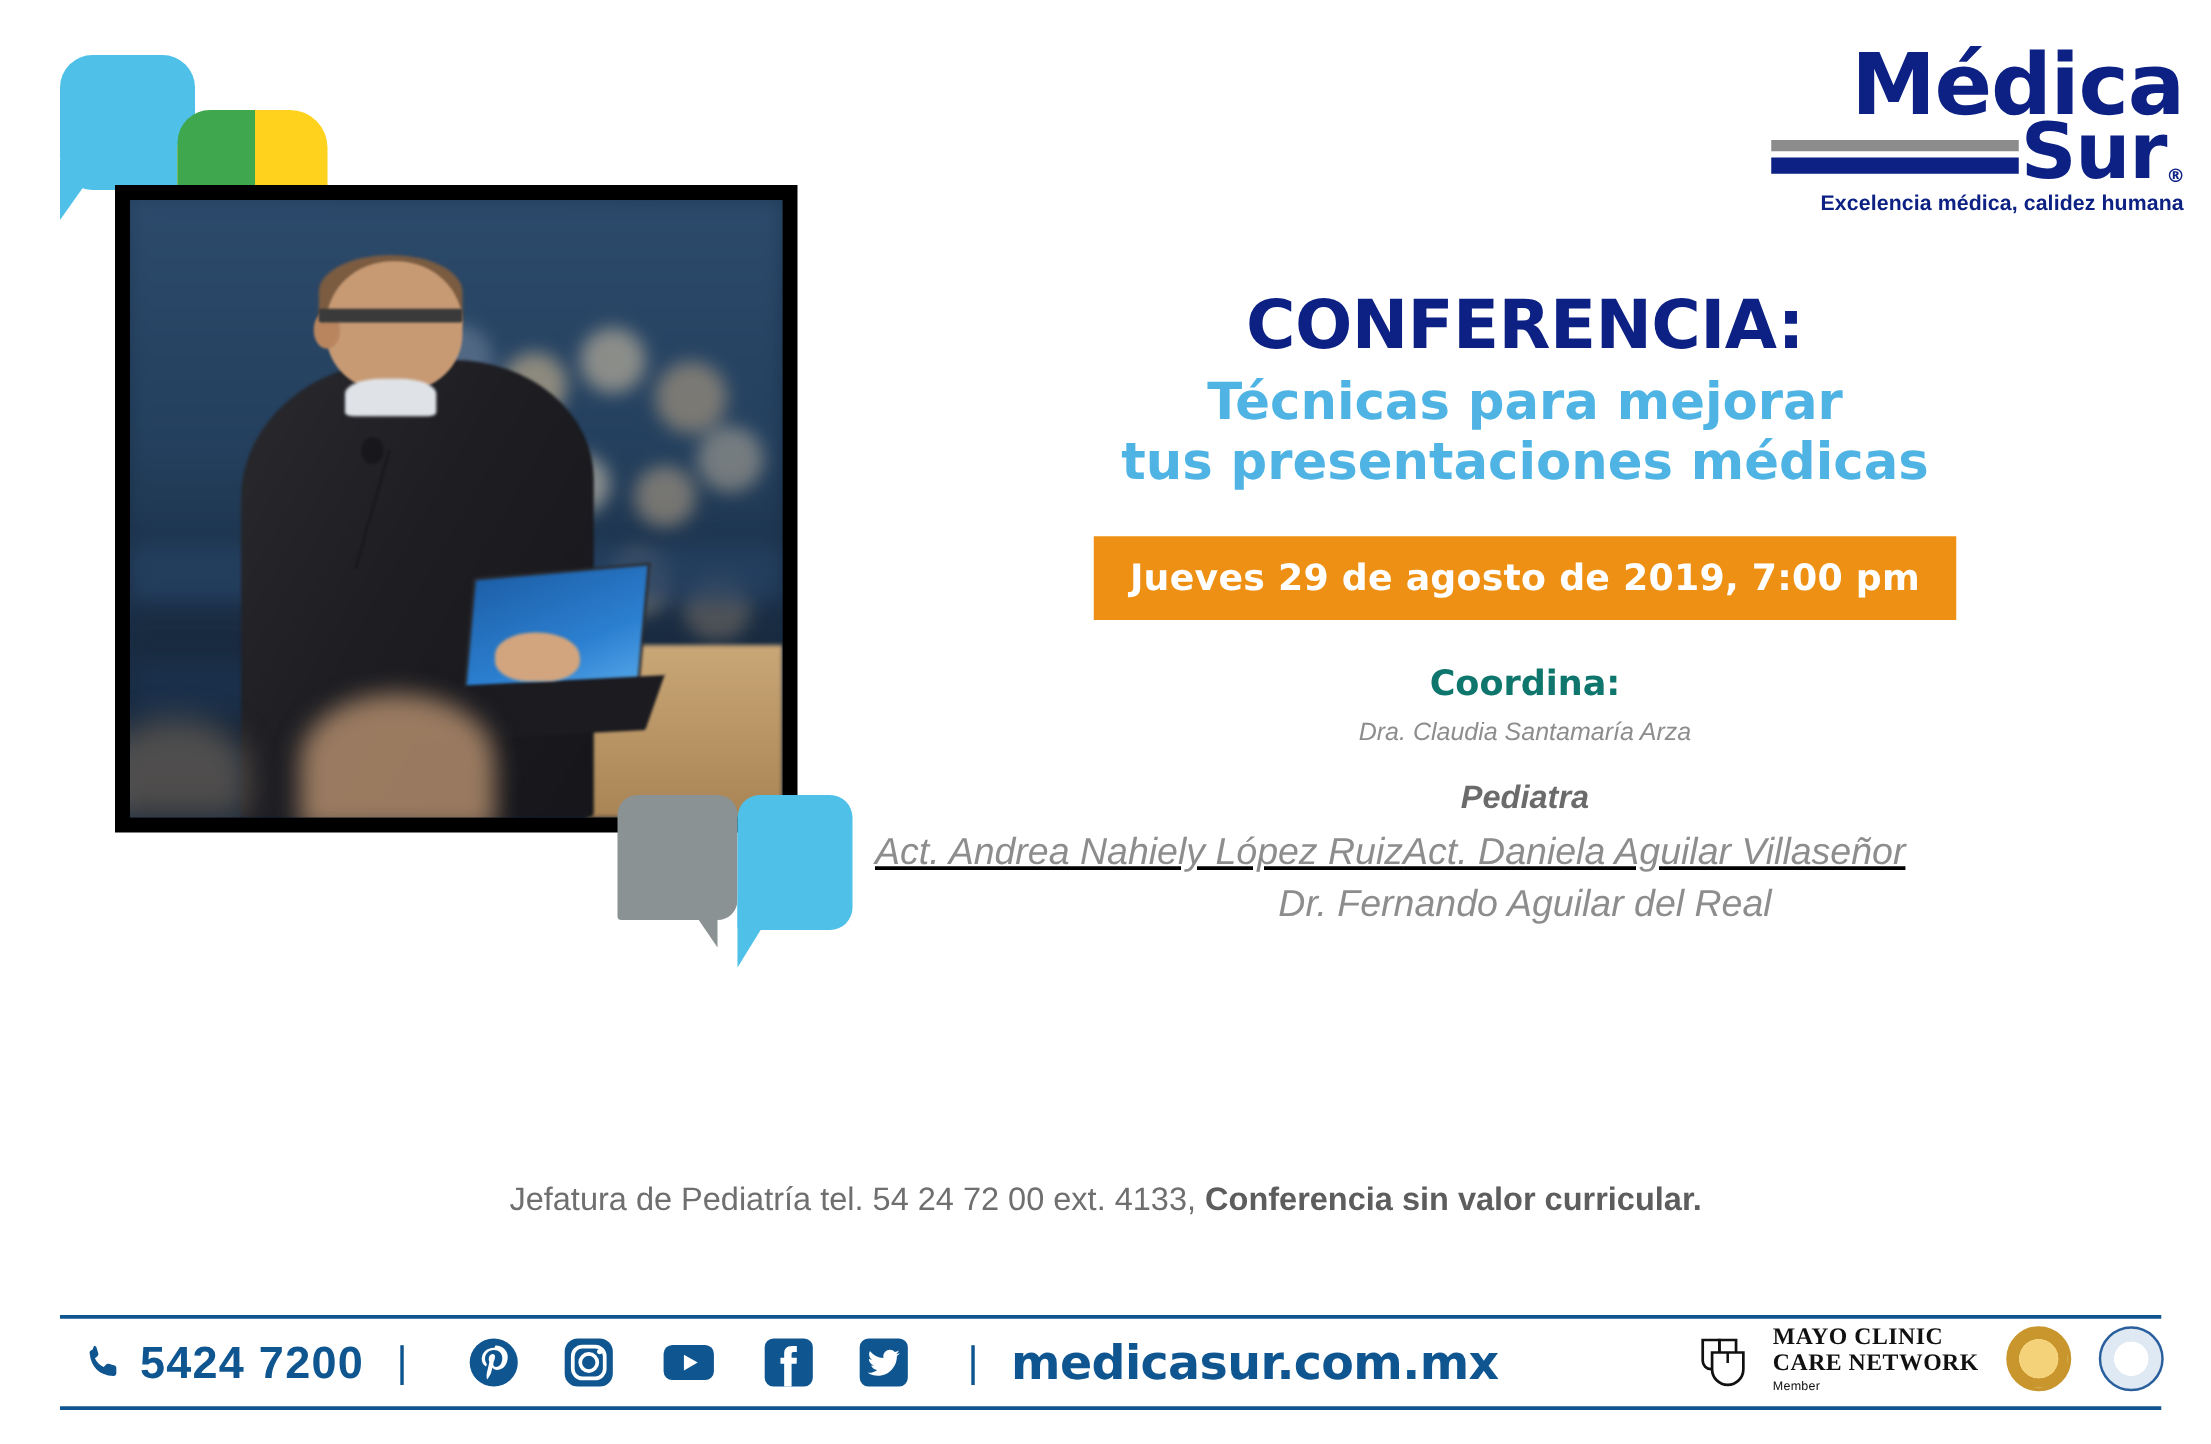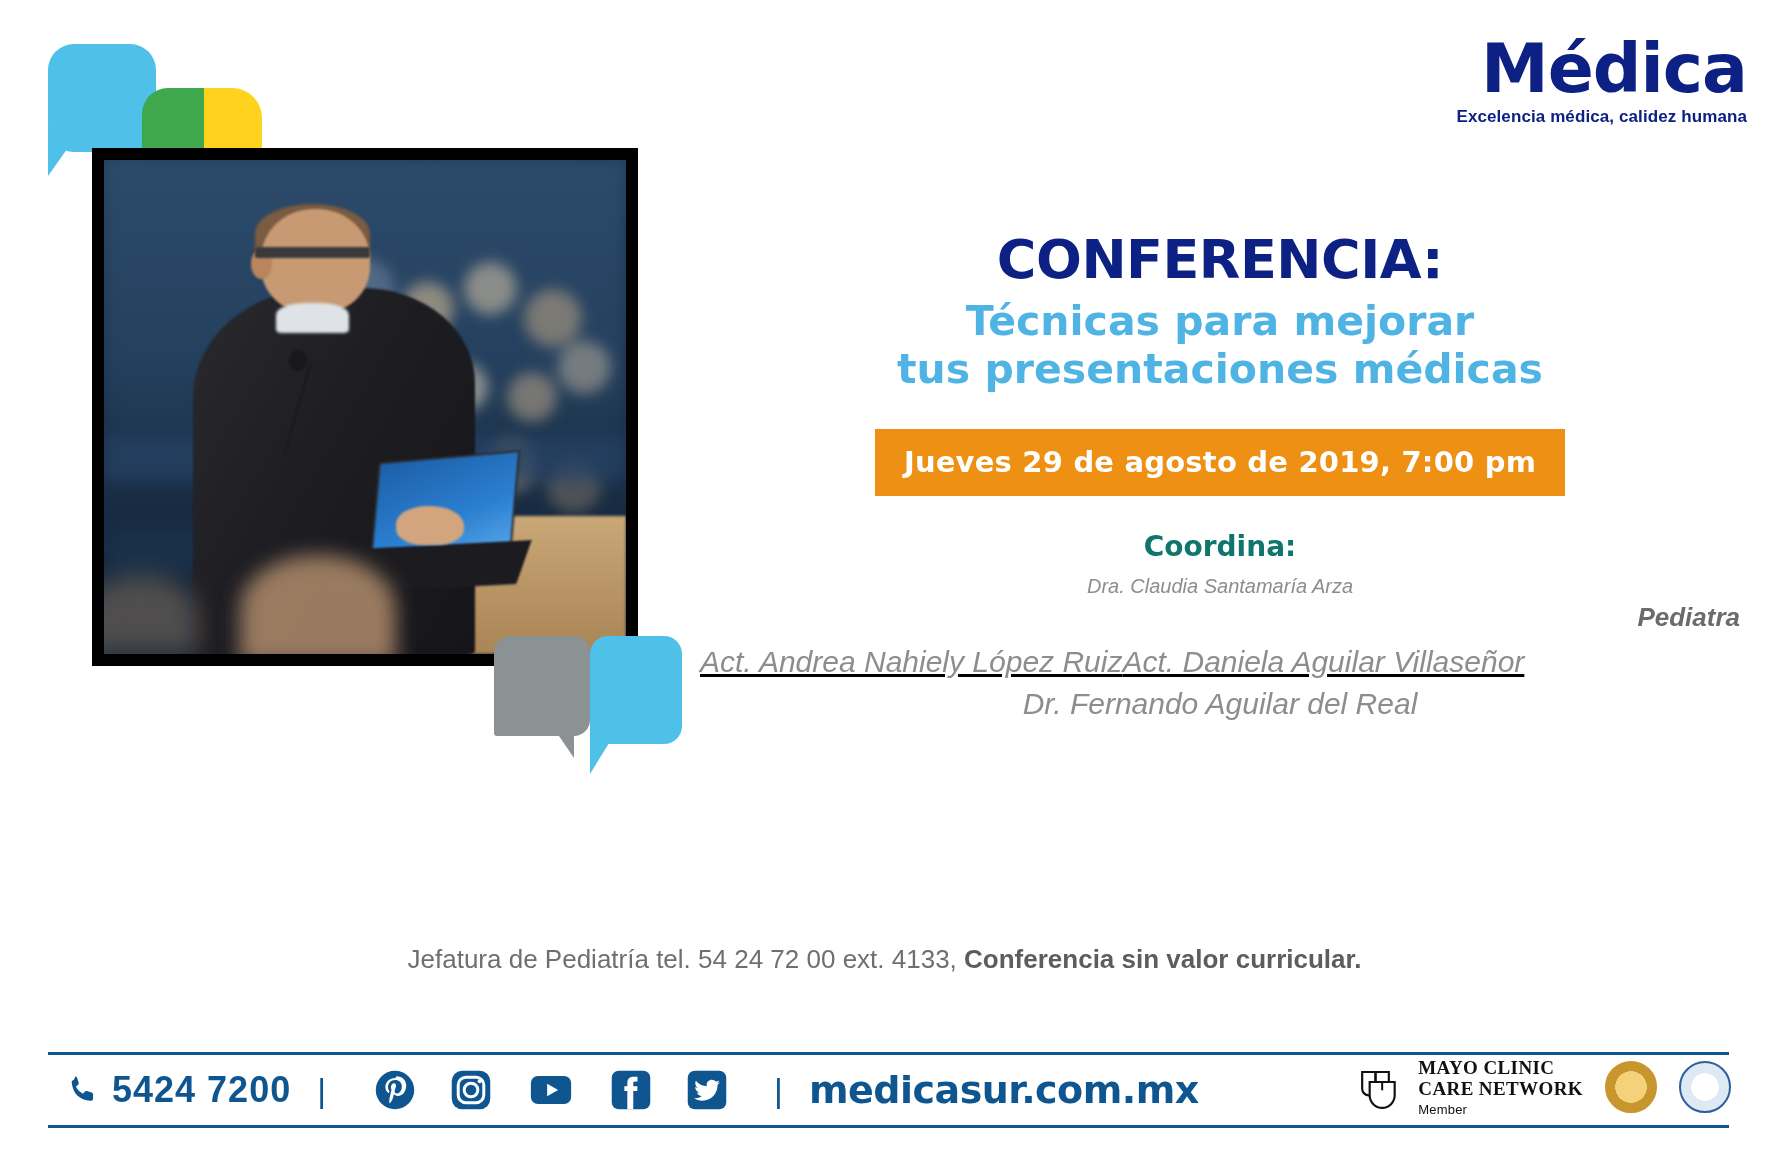--- a/index.html
+++ b/index.html
@@ -284,24 +284,23 @@
     font-size: 20px;
     font-style: italic;
     color: #8d8d8d;
     margin-top: 12px;
     font-family: "Liberation Sans", sans-serif;
   }
   .person-role {
     font-size: 26px;
     font-style: italic;
     color: #6b6b6b;
-    margin-top: 4px;
+    margin-top: 24px;
     font-weight: bold;
     font-family: "Liberation Sans", sans-serif;
-    text-align: right;
   }
   .profs-row {
     display: flex; justify-content: flex-start; 
     margin-top: 12px;
     text-decoration: underline;
   }
   .prof {
     font-size: 30px; font-style: italic; color: #8d8d8d;
     font-family: "Liberation Sans", sans-serif;
   }
@@ -351,21 +350,21 @@
     display: flex; align-items: center; gap: 22px; height: 70px;
   }
   .mayo { display: flex; align-items: center; gap: 10px; }
   .mayo-text {
     font-family: "Liberation Serif", serif;
     font-size: 19px; font-weight: bold; color: #111; line-height: 1.12;
     letter-spacing: .4px;
   }
   .mayo-member {
     font-family: "Liberation Sans", sans-serif;
-    font-size: 13px; font-weight: normal; color: #111;
+    font-size: 10px; font-weight: normal; color: #111;
     letter-spacing: .2px; margin-top: 3px;
   }
   .seal {
     width: 52px; height: 52px; border-radius: 50%;
   }
   .seal-gold {
     background: radial-gradient(circle at 50% 50%, #f4d27a 0 48%, #c8962c 49% 100%);
     border: 3px solid #c8962c;
     box-sizing: border-box;
   }
@@ -408,20 +407,27 @@
     </div>
   </div>
 
   <div class="deco-bl">
     <div class="bub bub-gray"></div>
     <div class="bub bub-blue2"></div>
   </div>
 
   <div class="logo">
     <div class="logo-word">Médica</div>
+    <div class="logo-row2">
+      <div class="logo-bars">
+        <div class="bar-gray"></div>
+        <div class="bar-blue"></div>
+      </div>
+      <div class="logo-sur"><span>Sur</span><span class="logo-reg">®</span></div>
+    </div>
     <div class="logo-tag">Excelencia médica, calidez humana</div>
   </div>
 
   <div class="content">
     <div class="title-main">CONFERENCIA:</div>
     <div class="title-sub">
       <div>Técnicas para mejorar</div>
       <div>tus presentaciones médicas</div>
     </div>
 

